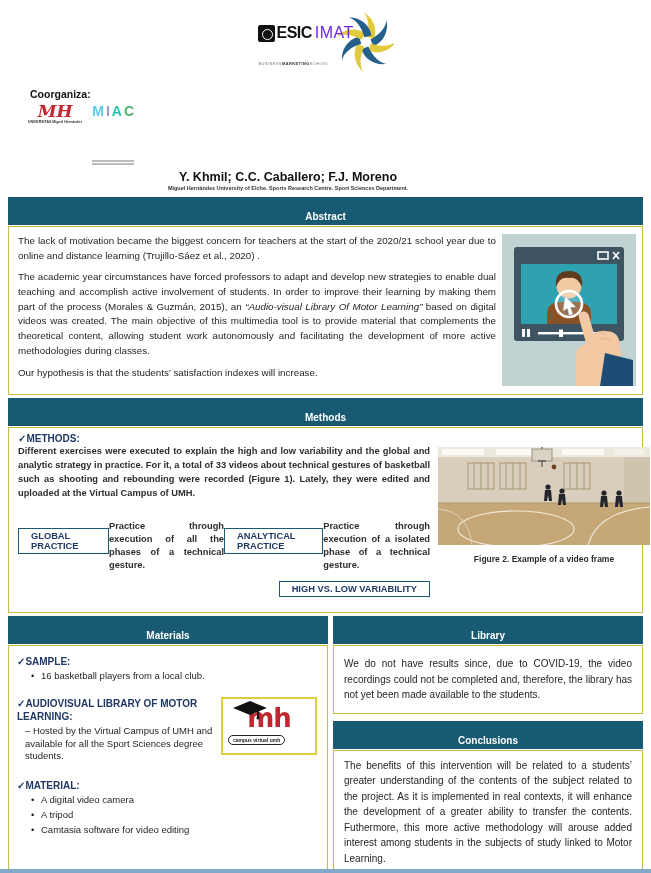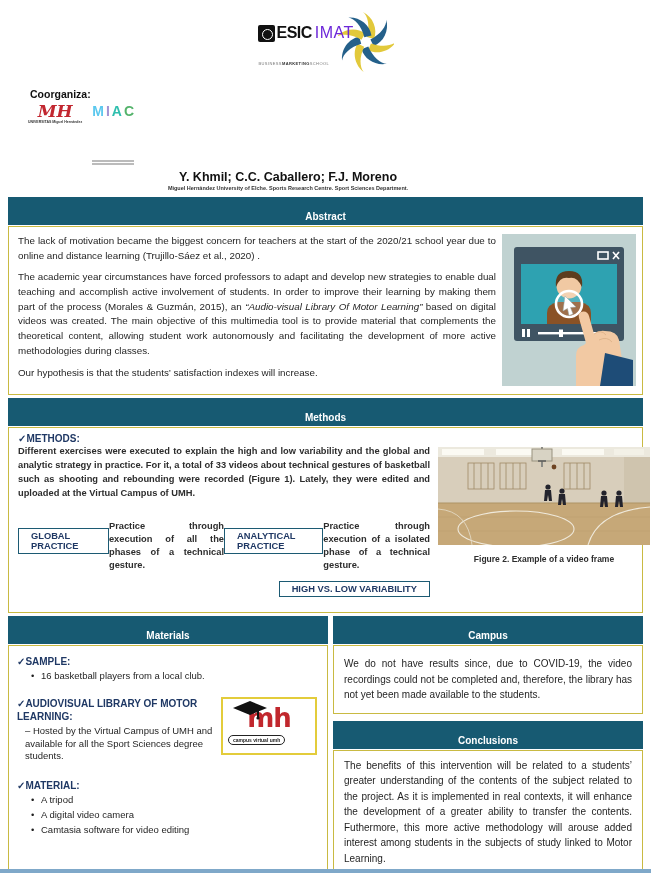--- a/index.html
+++ b/index.html
@@ -262,29 +262,29 @@
               <rect x="24" y="7" width="2" height="9" fill="#111"></rect>
               <circle cx="25" cy="17" r="1.6" fill="#111"></circle>
             </svg>
             <div class="campus-mh">mh</div>
             <div class="campus-badge">campus virtual umh</div>
           </div>
         </div>
 
         <div class="material-block">
           <div class="mat-label"><span>✓</span><span>MATERIAL:</span></div>
+          <div class="mat-item"><span class="bullet">•</span><span>A digital video camera</span></div>
           <div class="mat-item"><span class="bullet">•</span><span>A tripod</span></div>
-          <div class="mat-item"><span class="bullet">•</span><span>A digital video camera</span></div>
           <div class="mat-item"><span class="bullet">•</span><span>Camtasia software for video editing</span></div>
         </div>
       </div>
     </div>
 
     <div class="col-right">
-      <div class="sec-bar">Campus</div>
+      <div class="sec-bar">Library</div>
       <div class="sec-box results-box">We do not have results since, due to COVID-19, the video recordings could not be completed and, therefore, the library has not yet been made available to the students.</div>
       <div class="sec-bar" style="margin-top:7px">Conclusions</div>
       <div class="sec-box concl-box">The benefits of this intervention will be related to a students’ greater understanding of the contents of the subject related to the project. As it is implemented in real contexts, it will enhance the development of a greater ability to transfer the contents. Futhermore, this more active methodology will arouse added interest among students in the subjects of study linked to Motor Learning.</div>
     </div>
   </div>
 
   <div class="sec-bar" style="margin-top:5px; font-size:10.5px; padding:1px 0 2px 0;">References</div>
   <div class="sec-box refs-box">
     <div class="ref-item"><span>Morales Ramos, L. A., &amp; Guzmán Flores, T. (2015). El vídeo como recurso didáctico para reforzar el conocimiento. </span><i>Tecnología Educativa. Recuperado de http://www.udgvirtual. udg. mx/encuentro/encuentro/anteriores/xxii/168-427-1-RV. htm.</i><span></span></div>
 

